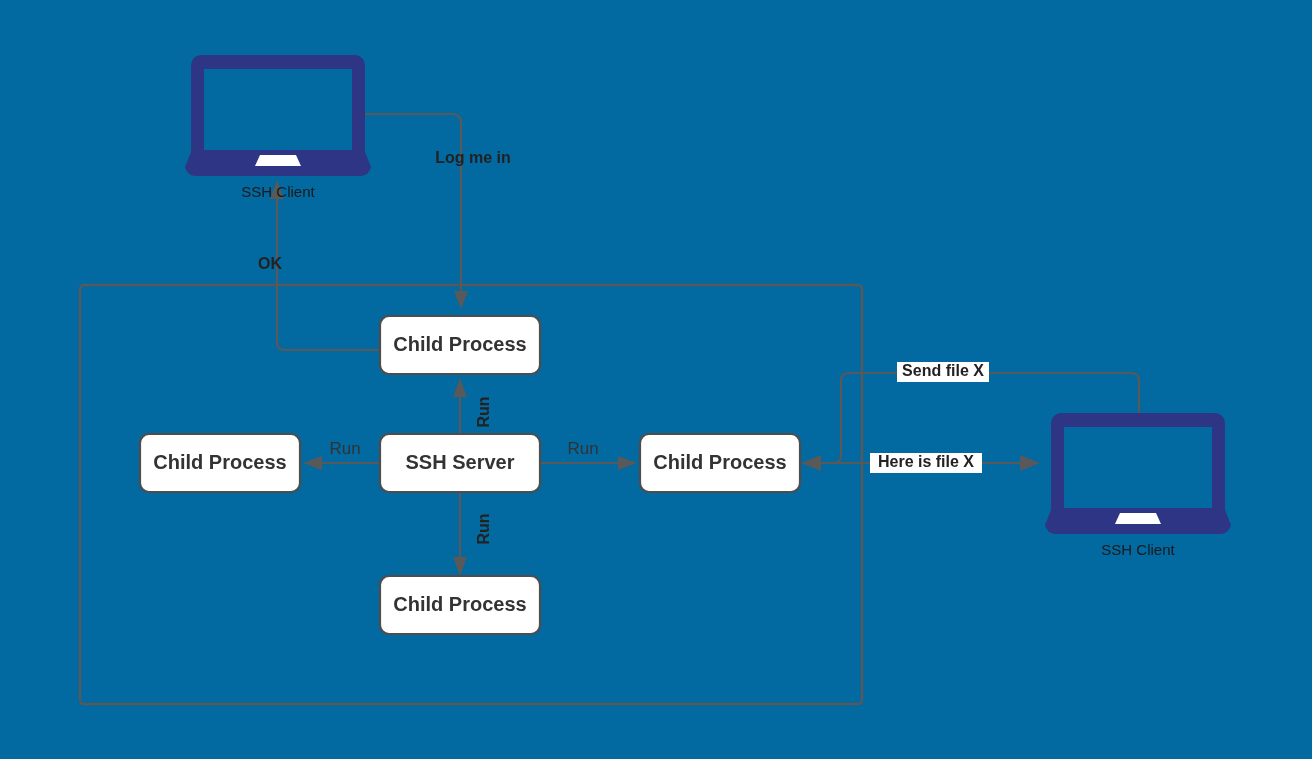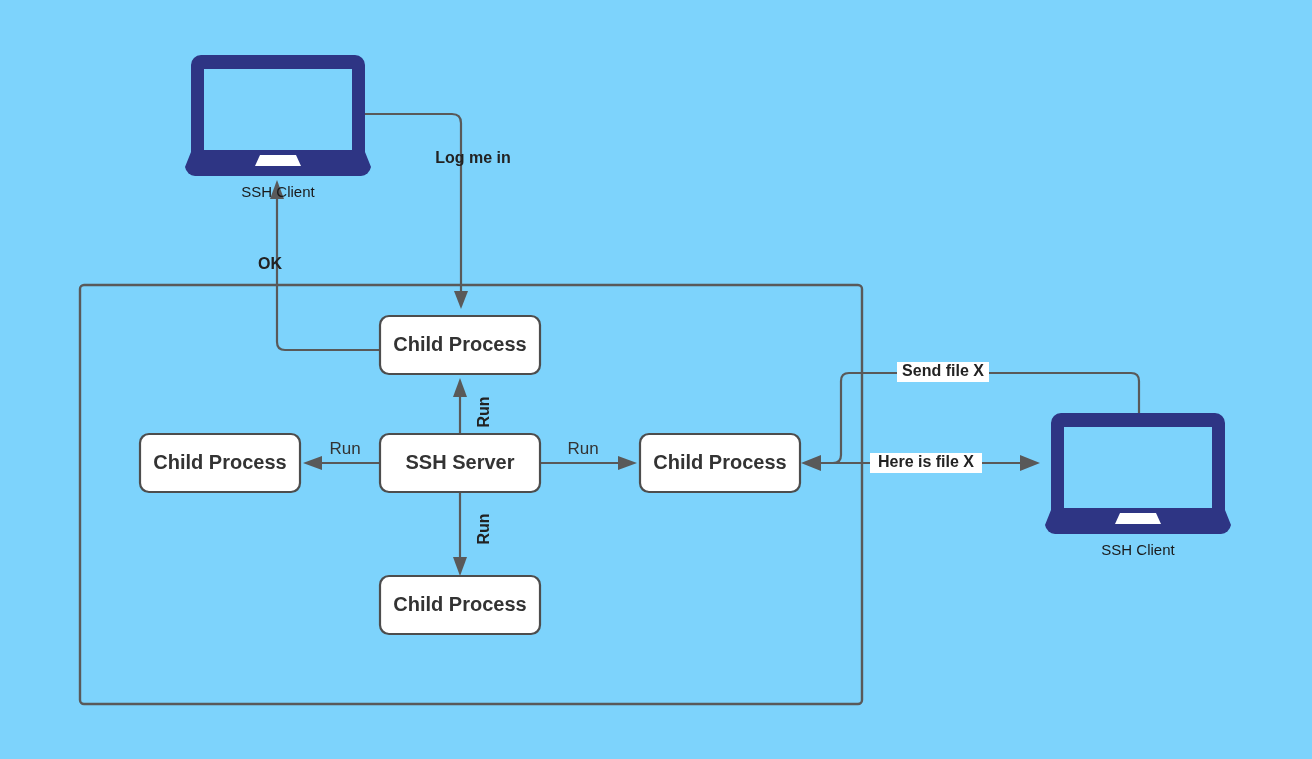--- a/index.html
+++ b/index.html
@@ -8,21 +8,21 @@
     padding: 0;
     background: #ffffff;
   }
   body {
     font-family: "Liberation Sans", sans-serif;
   }
   #stage {
     position: relative;
     width: 1312px;
     height: 759px;
-    background: #7dd3fc;
+    background: #0369a1;
     overflow: hidden;
   }
   #diagram-svg {
     position: absolute;
     left: 0;
     top: 0;
     width: 1312px;
     height: 759px;
   }
   .node-label {

